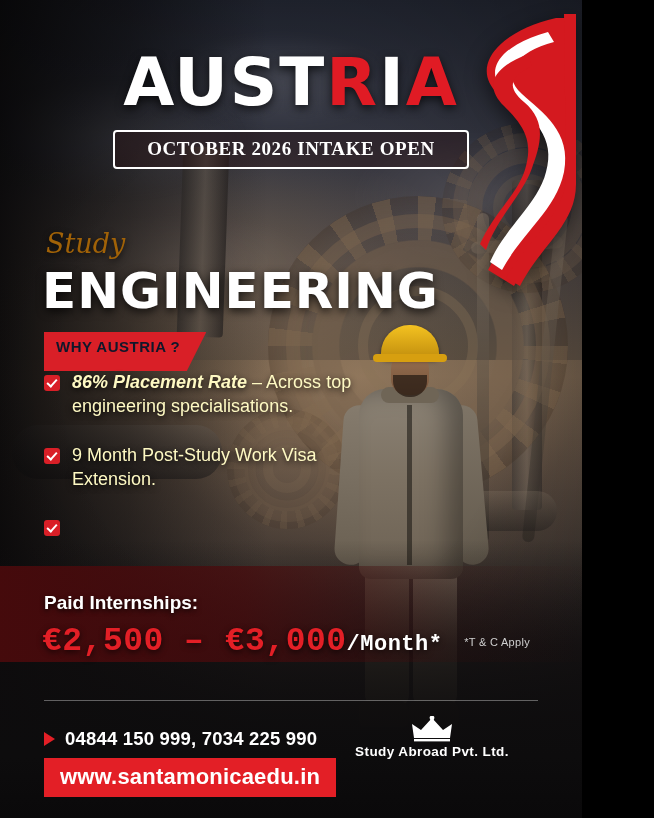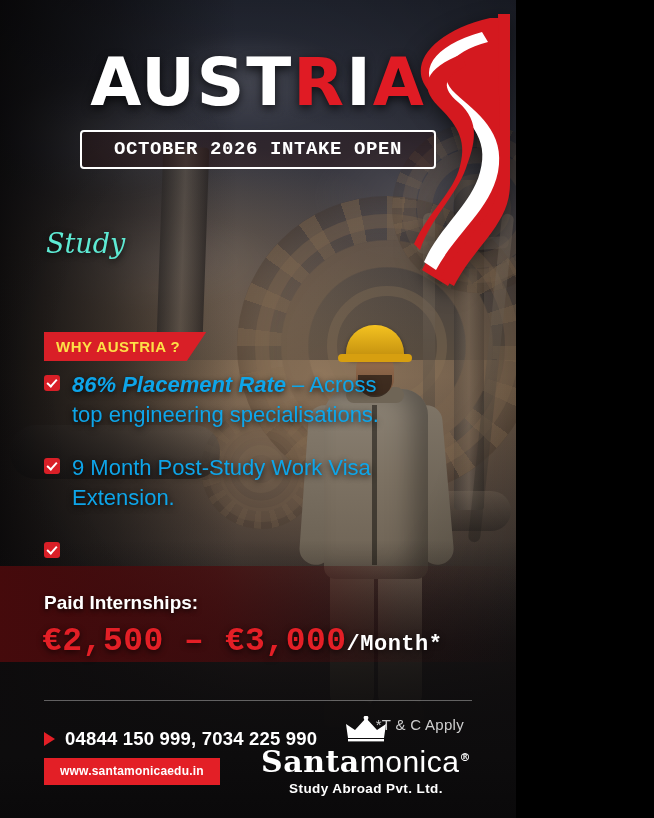--- a/index.html
+++ b/index.html
@@ -4,21 +4,21 @@
 <style>
   * { box-sizing: border-box; margin: 0; padding: 0; }
   html, body {
     width: 654px; height: 818px;
     background: #000;
     font-family: "Liberation Sans", sans-serif;
     overflow: hidden;
   }
   #poster {
     position: relative;
-    width: 516px; height: 818px;
+    width: 582px; height: 818px;
     overflow: hidden;
     background: #1b1a1e;
   }
 
   
   .bg-base {
     position: absolute; inset: 0;
     background:
       radial-gradient(120% 70% at 62% 46%, rgba(196,158,118,0.42) 0%, rgba(120,92,70,0.20) 32%, rgba(30,28,32,0.0) 62%),
       linear-gradient(180deg, #2b2f3a 0%, #3b3b42 16%, #5d5346 34%, #6a5a49 46%, #4a4039 60%, #2e2a29 74%, #1d1a1b 88%, #151314 100%);
@@ -189,51 +189,51 @@
     display:inline-block;
     margin-top: 14px;
     padding: 6px 32px 7px;
     border: 2px solid #ffffff;
     border-radius: 4px;
     color: #fff;
     font-weight: 700;
     font-size: 19px;
     letter-spacing: .6px;
     background: rgba(40,12,12,0.35);
-    font-family: Liberation Mono, monospace;
+    font-family: Liberation Serif, serif;
   }
 
   
   .study {
     position:absolute; left: 46px; top: 228px;
     font-family: "DejaVu Serif", serif;
     font-style: italic;
     font-size: 27px;
-    color: #5eead4;
+    color: #a16207;
     text-shadow: 0 2px 6px rgba(0,0,0,.8);
   }
   .engineering {
     position:absolute; left: 42px; top: 262px;
     font-family: "DejaVu Sans", sans-serif;
     font-weight: 900;
     font-size: 50px;
     letter-spacing: 1px;
     color: #ffffff;
     text-shadow: 0 3px 10px rgba(0,0,0,.8);
   }
 
   
   .why-tag {
     position:absolute; left: 44px; top: 332px;
     background: #d91f27;
-    color: #fde047;
+    color: #0f172a;
     font-weight: 700;
     font-size: 15px;
     letter-spacing: .5px;
-    padding: 6px 26px 6px 12px;
+    padding: 6px 26px 16px 12px;
     clip-path: polygon(0 0, 100% 0, 88% 100%, 0 100%);
     text-align: right;
   }
 
   
   .benefits { position:absolute; left: 44px; top: 370px; width: 360px; }
   .benefit { display:flex; gap: 12px; margin-bottom: 24px; }
   .check {
     flex: 0 0 auto;
     width: 16px; height: 16px; margin-top: 5px;
@@ -242,22 +242,22 @@
     position: relative;
   }
   .check::after {
     content:"";
     position:absolute; left:5px; top:2px;
     width:4px; height:8px;
     border: solid #fff; border-width: 0 2px 2px 0;
     transform: rotate(42deg);
   }
   .benefit-text {
-    color: #0ea5e9;
-    font-size: 22px;
+    color: #fef9c3;
+    font-size: 18px;
     line-height: 1.35;
     text-shadow: 0 2px 6px rgba(0,0,0,.85);
   }
   .benefit-text .em { font-style: italic; font-weight: 700; }
 
   
   .band {
     position:absolute; left:0; right:0; top: 566px; height: 96px;
     background: linear-gradient(90deg, rgba(74,10,12,0.92) 0%, rgba(74,10,12,0.72) 42%, rgba(60,12,12,0.18) 78%, rgba(60,12,12,0.02) 100%);
   }
@@ -270,22 +270,22 @@
     position:absolute; left: 42px; top: 623px;
     font-family: Liberation Mono, monospace;
     font-weight: 900;
     font-size: 33px;
     color: #e31f26;
     letter-spacing: .5px;
     text-shadow: 0 2px 6px rgba(0,0,0,.7);
   }
   .band-amount .per { color: #fff; font-size: 22px; font-weight: 700; }
   .tc {
-    position:absolute; right: 52px; top: 716px;
-    color: #cfcfcf; font-size: 15px; letter-spacing:.3px;
+    position:absolute; right: 52px; top: 636px;
+    color: #cfcfcf; font-size: 11px; letter-spacing:.3px;
   }
 
   
   .divider {
     position:absolute; left: 44px; right: 44px; top: 700px;
     height: 1px; background: rgba(255,255,255,.35);
   }
 
   
   .phone-row {
@@ -298,21 +298,21 @@
     border-top: 7px solid transparent;
     border-bottom: 7px solid transparent;
   }
   .phone {
     color:#fff; font-size: 18.5px; font-weight: 700; letter-spacing: .2px;
   }
   .site {
     position:absolute; left: 44px; top: 758px;
     background: #e31f26;
     color: #fff;
-    font-size: 12px;
+    font-size: 22px;
     font-weight: 600;
     padding: 6px 16px 7px;
     letter-spacing: .2px;
   }
 
   .logo { position:absolute; right: 40px; top: 716px; text-align:center; width: 220px; }
   .crown { display:block; margin: 0 auto 2px; }
   .logo-name {
     font-family: "DejaVu Serif", serif;
     font-weight: 700;
@@ -393,20 +393,21 @@
   <div class="header">
     <div class="country">
       <span>AUST</span><span class="r1">R</span><span>I</span><span class="r2">A</span>
     </div>
     <div>
       <span class="intake-badge">OCTOBER 2026 INTAKE OPEN</span>
     </div>
   </div>
 
   <div class="study">Study</div>
+  <div class="engineering">ENGINEERING</div>
 
   <div class="why-tag">WHY AUSTRIA ?</div>
 
   <div class="benefits">
 
     <div class="benefit">
       <span class="check"></span>
       <span class="benefit-text">
         <span class="em">86% Placement Rate</span><span> – Across top engineering specialisations.</span>
       </span>
@@ -439,17 +440,16 @@
   </div>
 
   <div class="site">www.santamonicaedu.in</div>
 
   <div class="logo">
     <svg class="crown" width="44" height="26" viewBox="0 0 44 26">
       <path d="M4 22 L2 8 L11 14 L22 2 L33 14 L42 8 L40 22 Z" fill="#ffffff"></path>
       <circle cx="22" cy="2" r="2.4" fill="#ffffff"></circle>
       <rect x="4" y="23" width="36" height="2.4" fill="#ffffff"></rect>
     </svg>
-    <div class="logo-name"><span>Santa</span><span class="thin">monica</span><span class="logo-reg">®</span></div>
     <div class="logo-sub">Study Abroad Pvt. Ltd.</div>
   </div>
 
 </div>
 
 </body></html>

